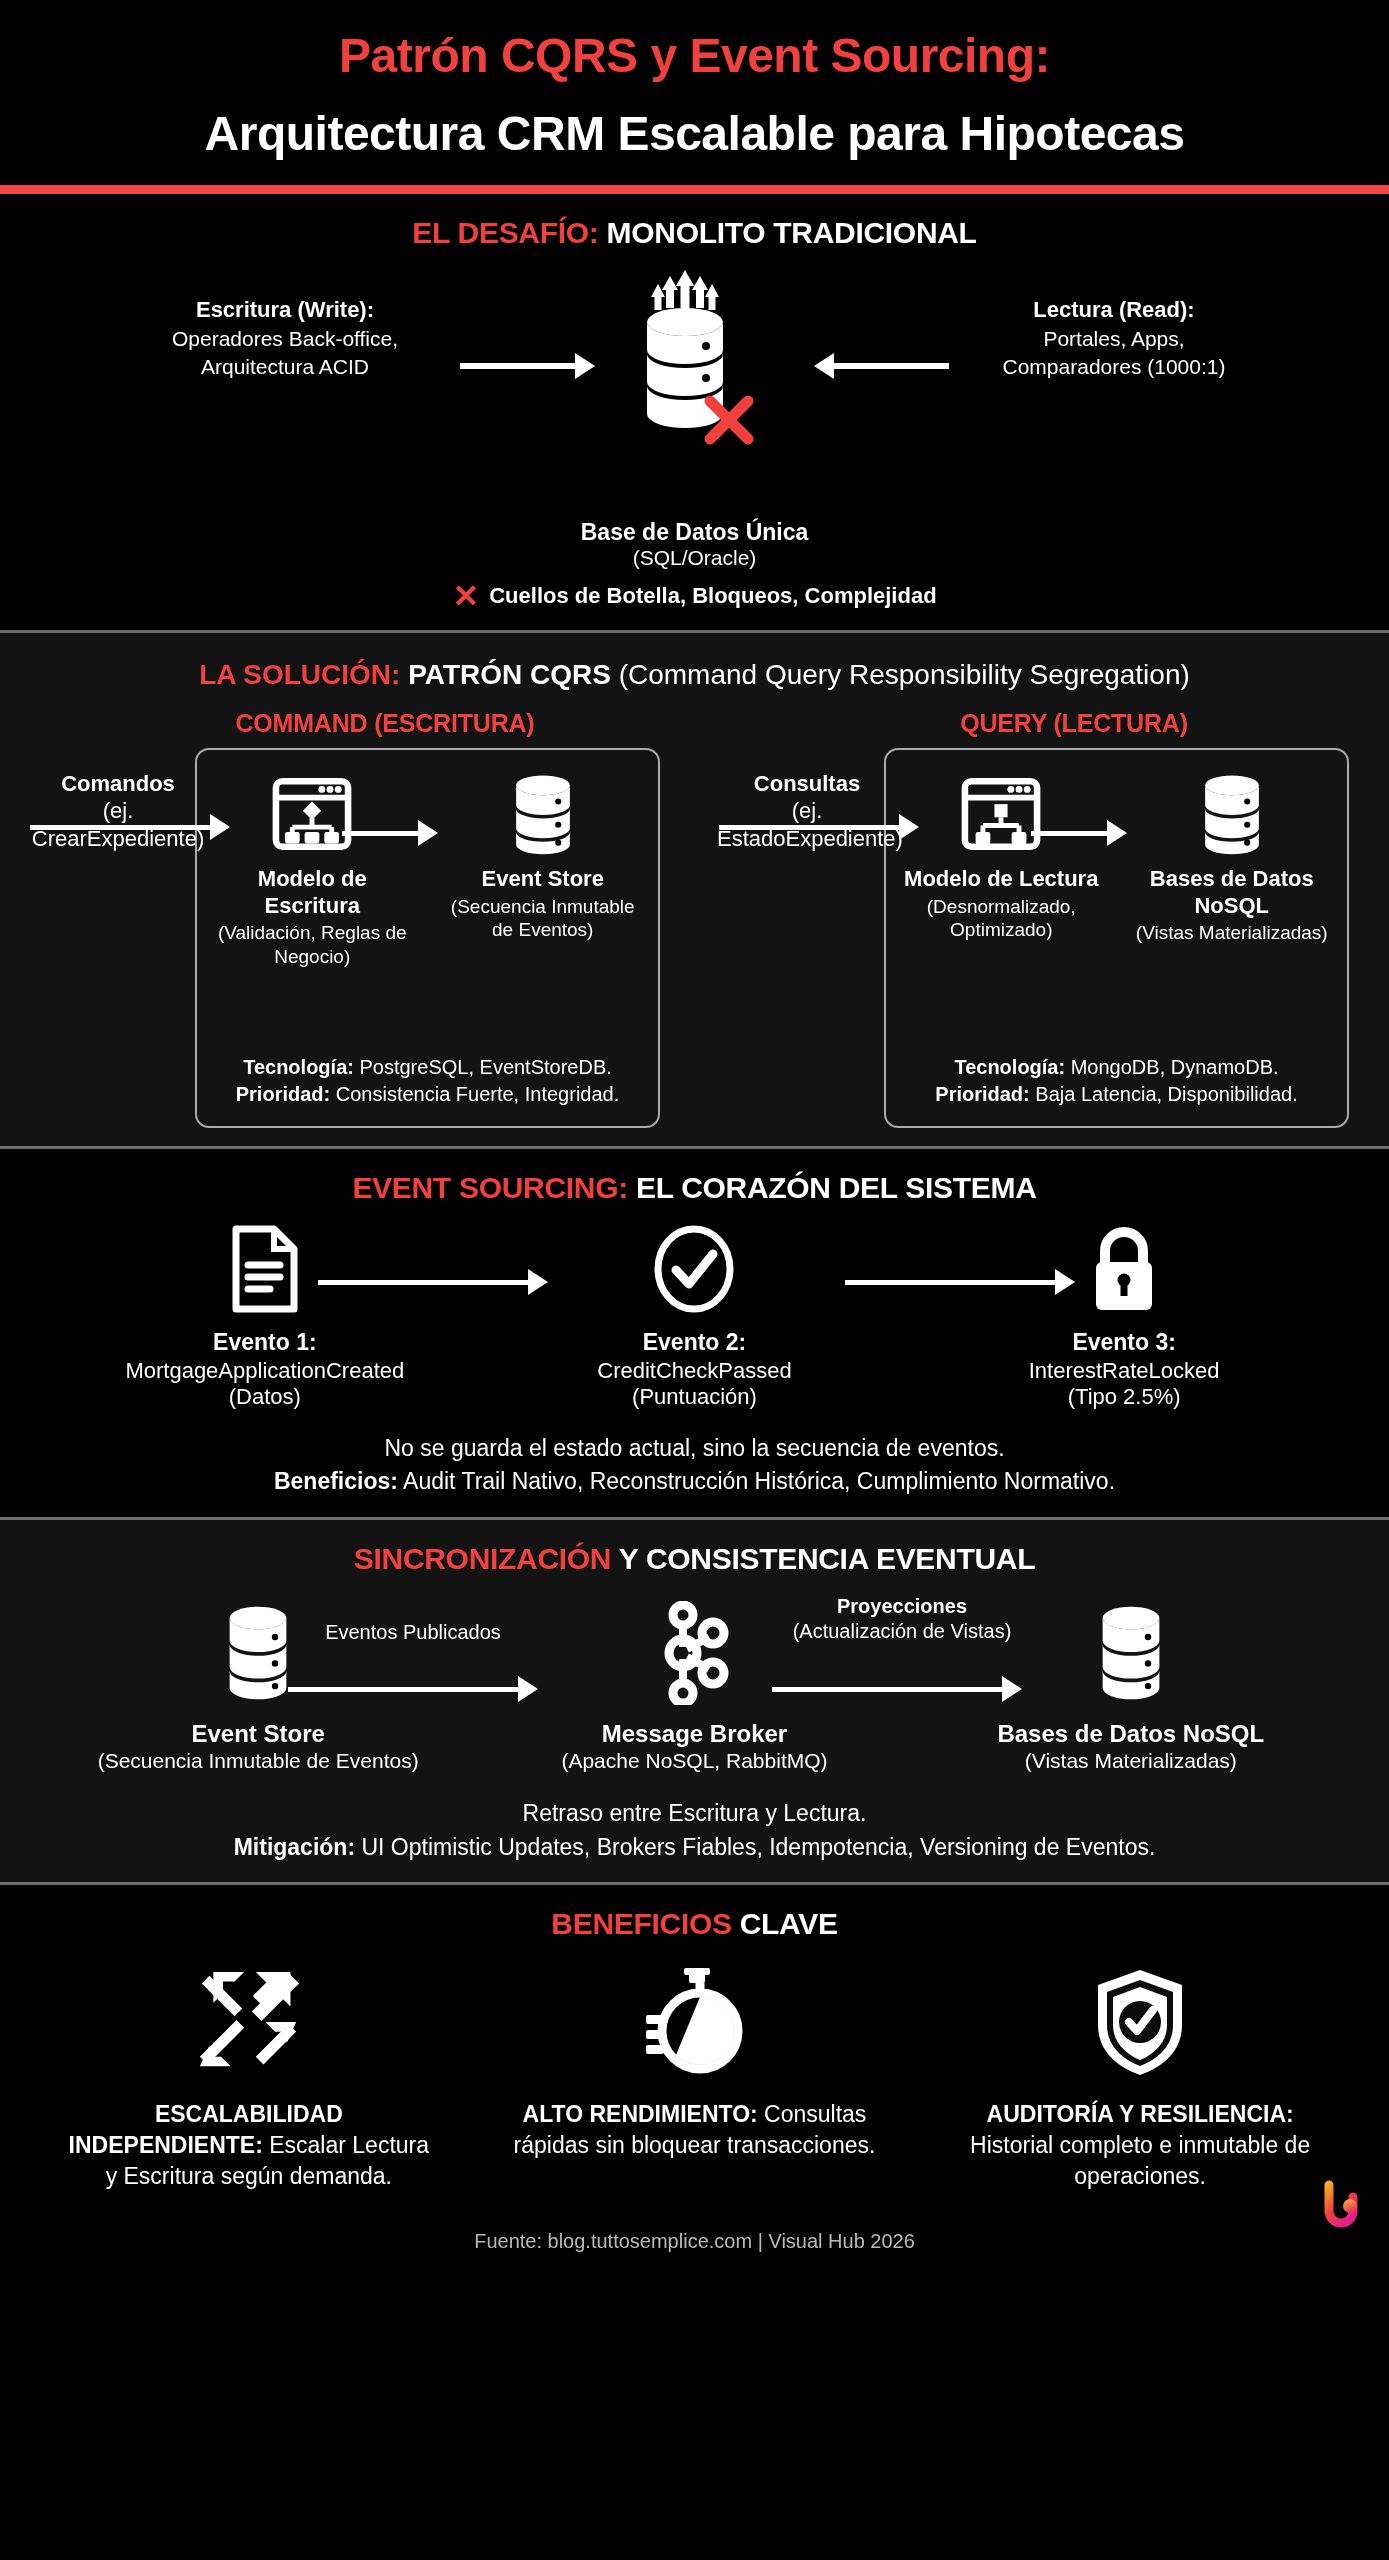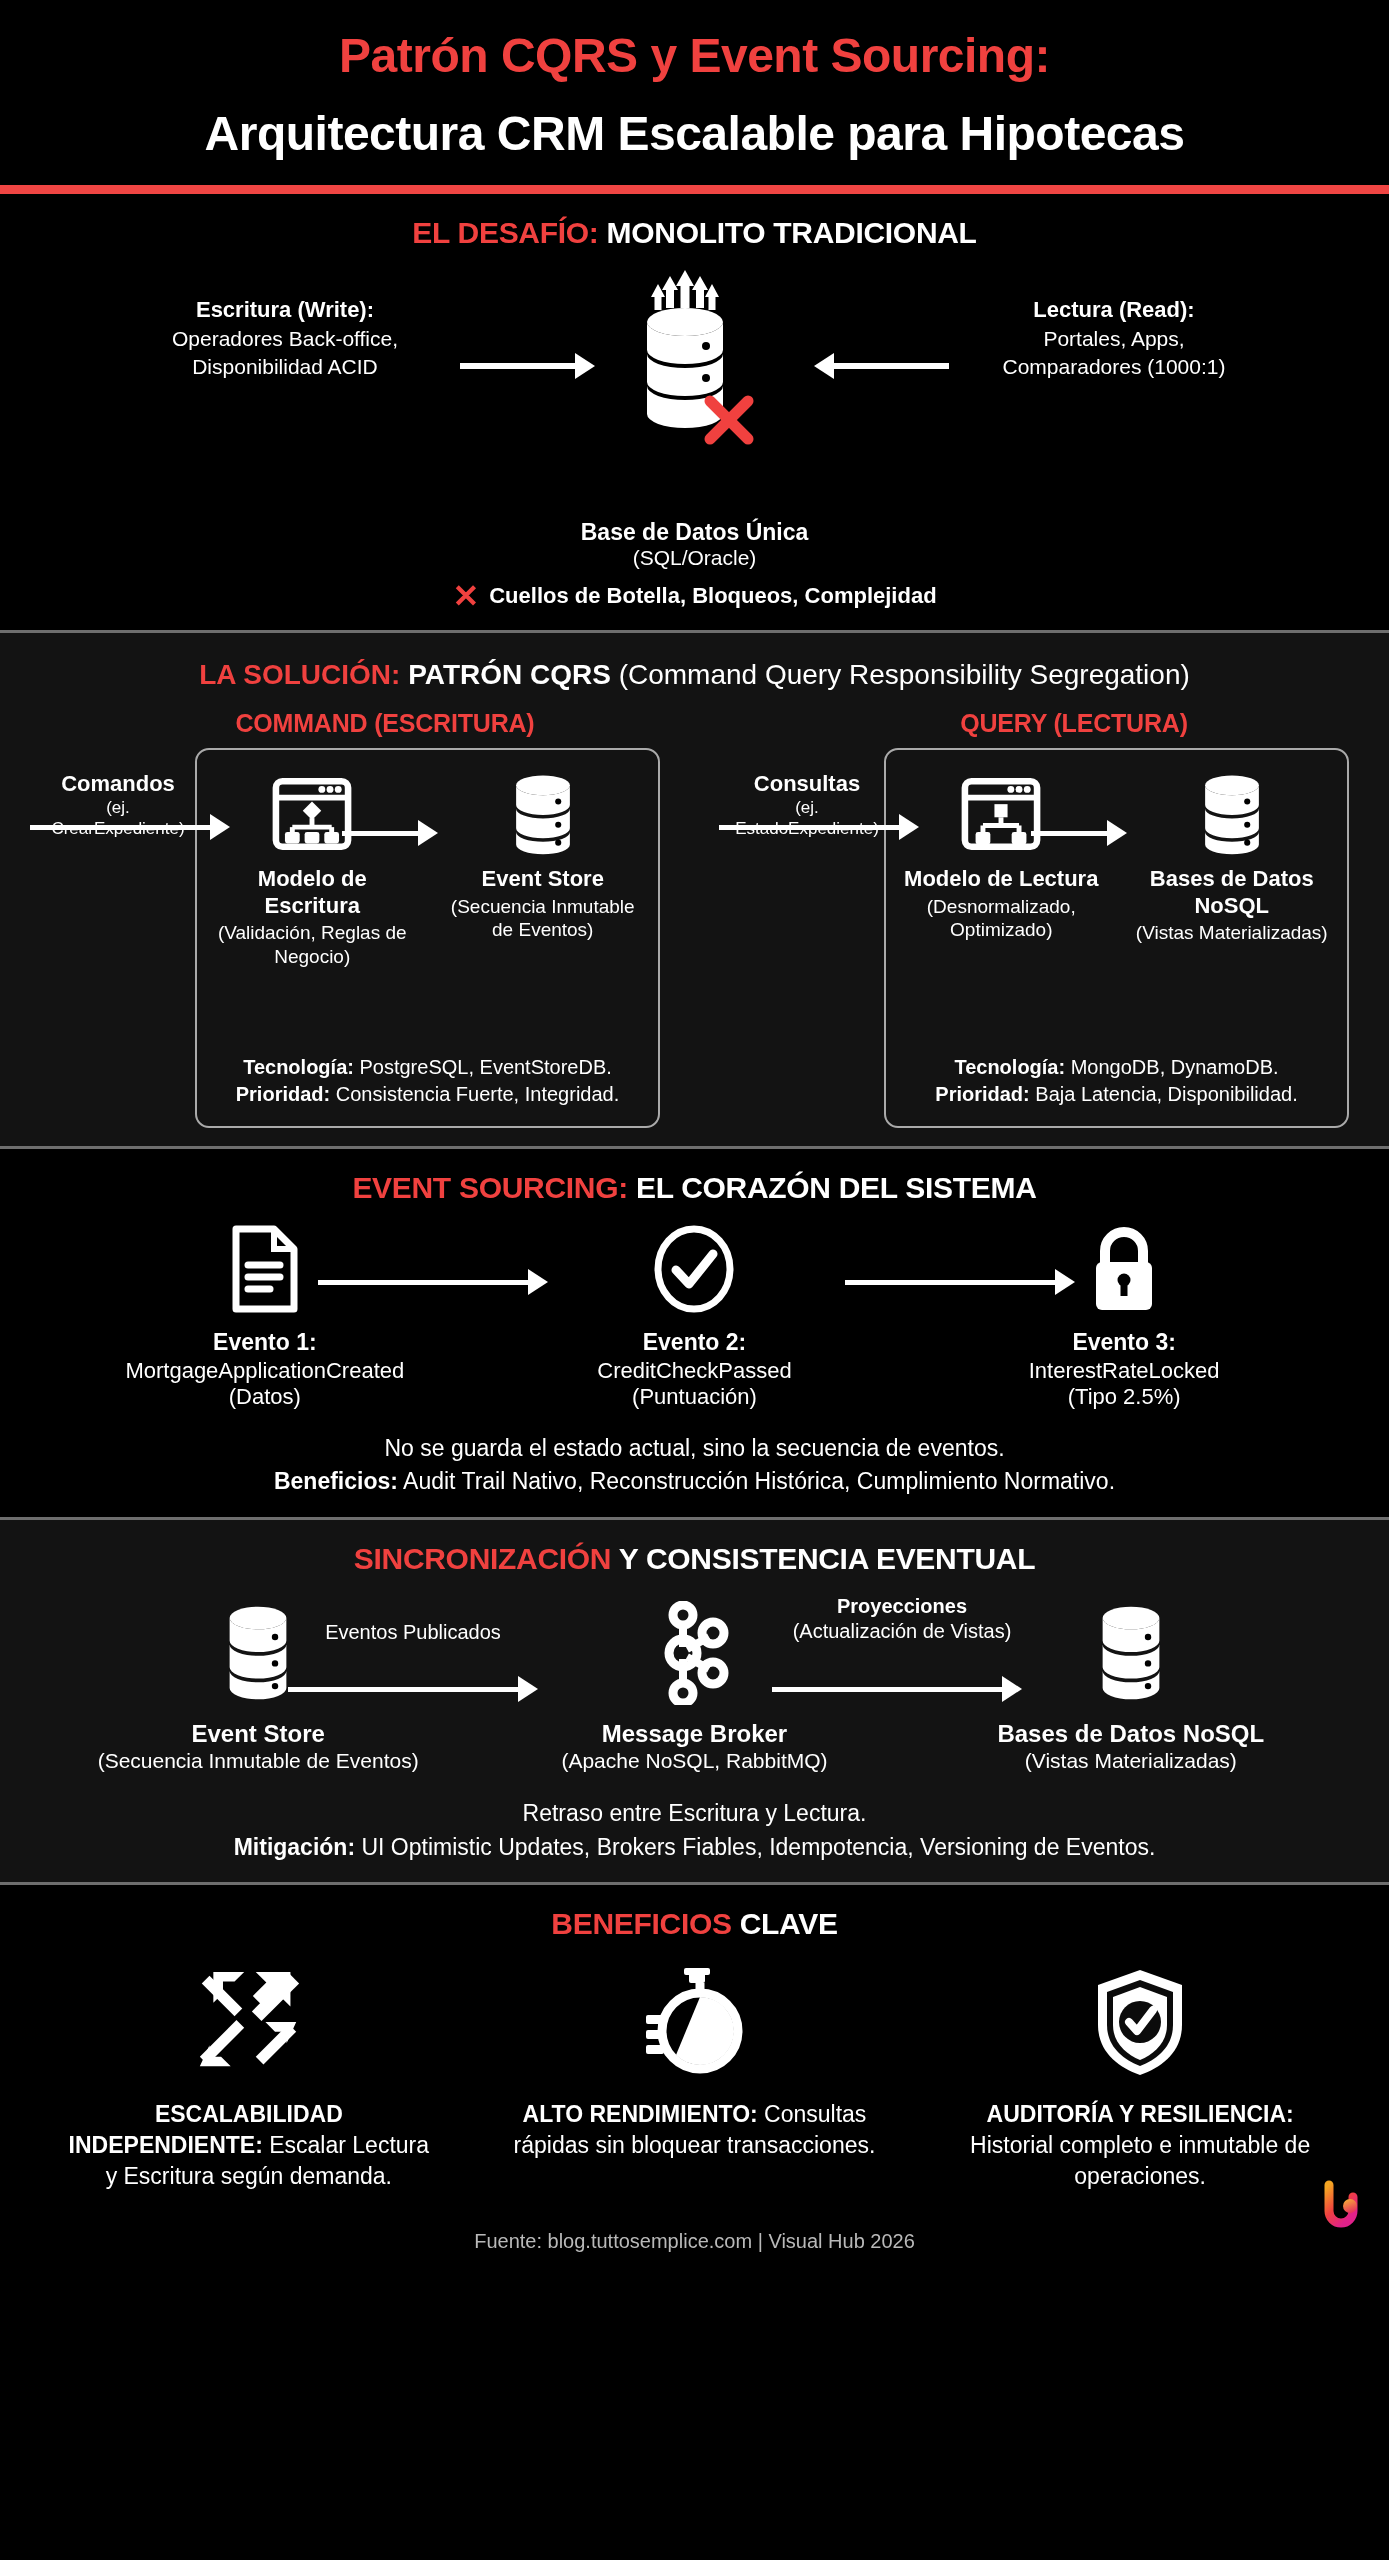--- a/index.html
+++ b/index.html
@@ -80,21 +80,21 @@
     letter-spacing:-0.2px; margin-bottom:10px; padding-left:70px;
   }
   .col-box {
     border:2px solid #aaa; border-radius:14px; height:380px;
     margin-left:175px; margin-right:20px; position:relative;
   }
   .in-label {
     position:absolute; left:8px; top:62px; width:180px; text-align:center; z-index:4;
   }
   .in-label .b { font-size:22px; font-weight:bold; display:block; }
-  .in-label .s { font-size:17px; display:block; line-height:1.25; }
+  .in-label .s { font-size:22px; display:block; line-height:1.25; }
   .in-arrow { position:absolute; left:10px; top:105px; width:200px; z-index:3; display:flex; align-items:center; }
 
   .node-row { display:flex; justify-content:space-around; padding-top:18px; }
   .node { width:210px; text-align:center; position:relative; }
   .node .icon { height:92px; display:flex; align-items:center; justify-content:center; }
   .node .n-title { font-size:22px; font-weight:bold; line-height:1.2; margin-top:6px; }
   .node .n-sub { font-size:19px; line-height:1.25; margin-top:2px; }
   .mid-arrow {
     position:absolute; top:52px; left:50%; transform:translateX(-50%);
     width:96px; display:flex; align-items:center;
@@ -197,21 +197,21 @@
           <g stroke="#f0413f" stroke-width="11" stroke-linecap="round">
             <line x1="9" y1="9" x2="47" y2="47"></line>
             <line x1="47" y1="9" x2="9" y2="47"></line>
           </g>
         </svg>
       </div>
 
       <div class="mono-side mono-left">
         <div class="side-bold">Escritura (Write):</div>
         <div class="side-text">Operadores Back-office,</div>
-        <div class="side-text">Disponibilidad ACID</div>
+        <div class="side-text">Arquitectura ACID</div>
       </div>
       <div class="arrow-h" style="left:460px; top:100px; width:135px;">
         <div class="arrow-line"></div>
           <div class="arrow-head-r"></div>
       </div>
 
       <div class="mono-side mono-right">
         <div class="side-bold">Lectura (Read):</div>
         <div class="side-text">Portales, Apps,</div>
         <div class="side-text">Comparadores (1000:1)</div>

